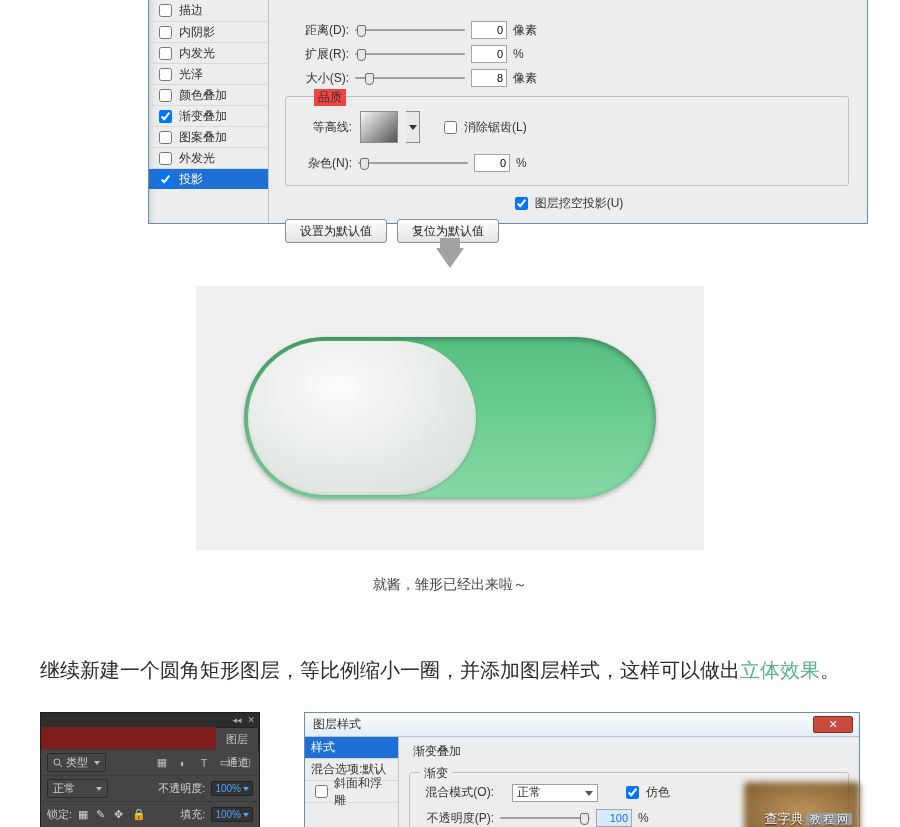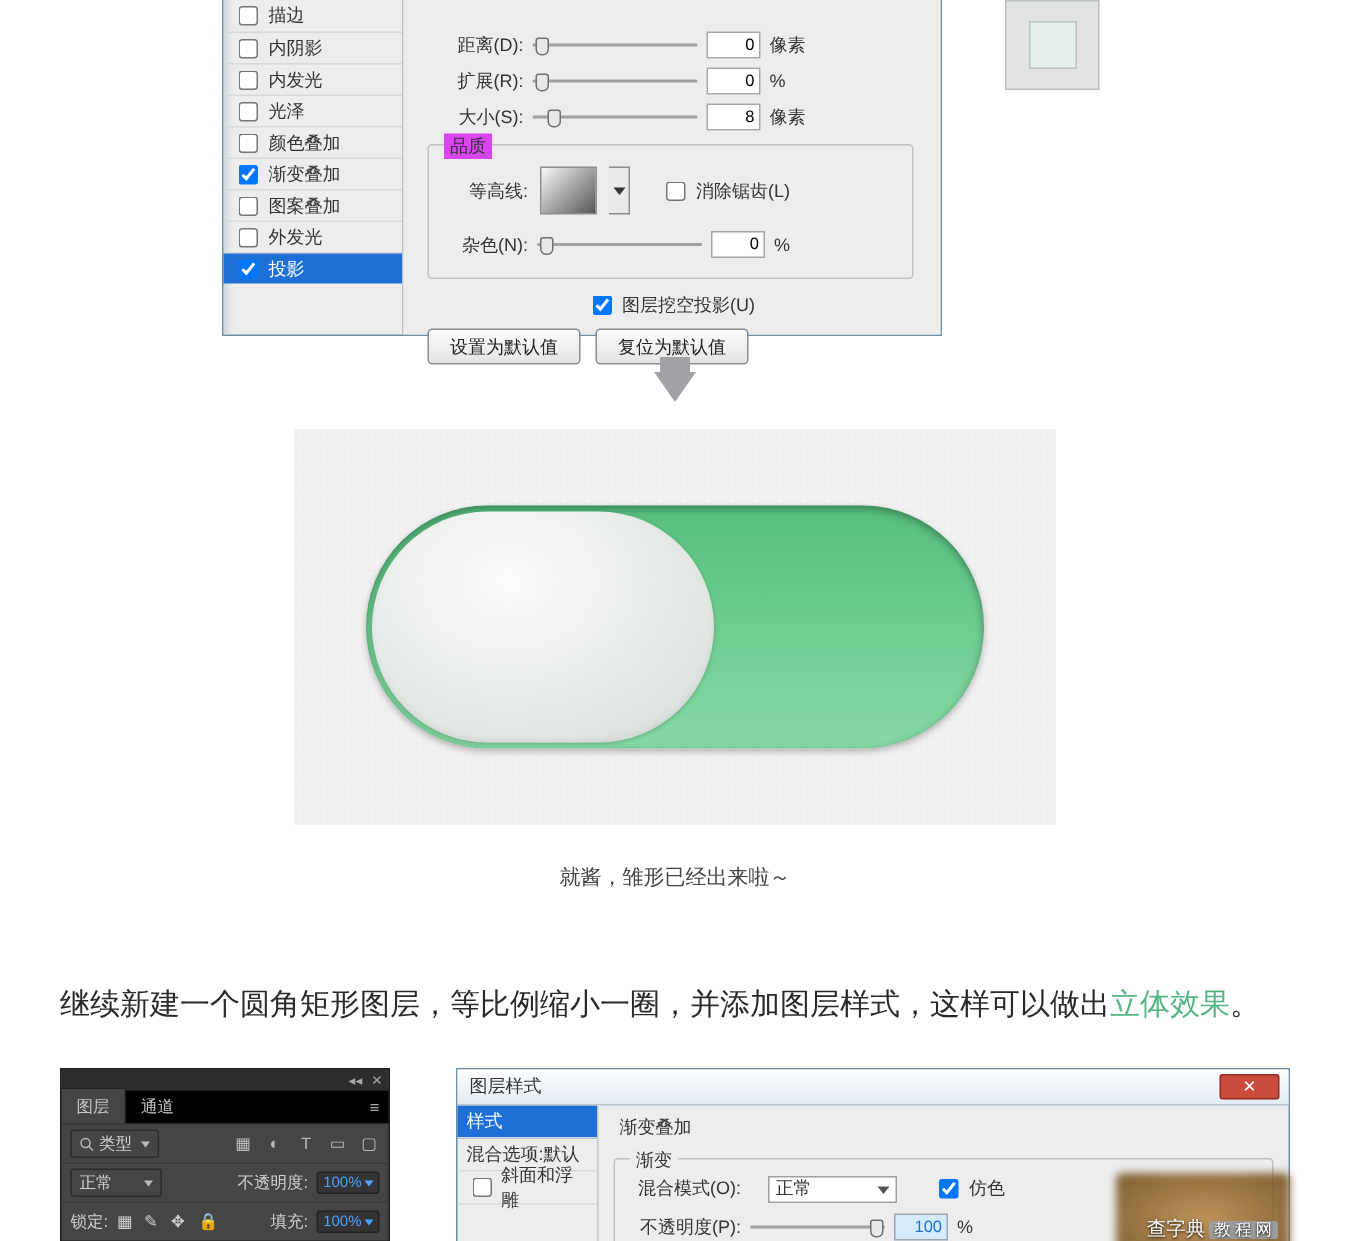--- a/index.html
+++ b/index.html
@@ -1,21 +1,21 @@
 <!DOCTYPE html>
 <html><head>
 <meta charset="utf-8">
 <style>
   * { box-sizing: border-box; }
   body { margin:0; font-family: "Microsoft YaHei", SimSun, sans-serif; font-size:12px; background:#fff; color:#333; }
   .page { width:900px; margin:0 auto; }
   
   
   .ls-dialog {
-    width:480px; margin:0 0 0 148px;
+    width:720px; margin:0 0 0 148px;
     border:1px solid #6b8fa3; border-top:none;
     background:#ededed;
     position:relative;
     height:224px;
   }
   .ls-styles {
     position:absolute; left:0; top:0; width:120px; height:100%;
     border-right:1px solid #bfc0c4;
     box-shadow: inset 8px 0 6px -6px #c4d1da;
   }
@@ -34,21 +34,21 @@
   }
   .slider-row{display:flex;align-items:center;height:24px;gap:6px;}
   .slider-label{width:64px;text-align:right;color:#333;}
   .slider-track{position:relative;flex:0 0 110px;height:14px;}
   .slider-track::before{content:"";position:absolute;left:0;right:0;top:6px;height:2px;background:#a0a0a0;border-radius:1px;}
   .slider-thumb{position:absolute;top:2px;width:9px;height:12px;background:#e8e8e8;border:1px solid #6f6f6f;border-radius:2px 2px 4px 4px;}
   .num-box{width:36px;height:18px;border:1px solid #a2a5a9;background:#fff;text-align:right;padding:0 3px;font-size:11px;}
   .unit{width:26px;color:#333;}
   
   .fld{border:1px solid #bfc0c4;border-radius:3px;margin-top:6px;padding:14px 10px 10px;position:relative;background:#ededed;}
-  .fld .legend{position:absolute;top:-8px;left:10px;background:#d946ef;padding:0 4px;color:#333;}
+  .fld .legend{position:absolute;top:-8px;left:28px;background:#ef4444;padding:0 4px;color:#333;}
   .contour-prev{width:38px;height:32px;border:1px solid #8d8d8d;background:linear-gradient(135deg,#f8f8f8 0%,#555 100%);display:inline-block;vertical-align:middle;}
   .contour-dd{display:inline-block;width:14px;height:32px;border:1px solid #8d8d8d;border-left:none;vertical-align:middle;background:#e9e9e9;position:relative;}
   .contour-dd::after{content:"";position:absolute;left:3px;top:13px;border-left:4px solid transparent;border-right:4px solid transparent;border-top:5px solid #333;}
   
   .btn{display:inline-flex;align-items:center;justify-content:center;height:24px;padding:0 14px;border:1px solid #8b8e93;border-radius:3px;background:linear-gradient(#fdfdfd,#e4e4e4);color:#222;}
   
   .preview-box{position:absolute;right:-106px;top:0;width:63px;height:60px;border:1px solid #bcbfc4;background:#e2e4e4;display:flex;align-items:center;justify-content:center;}
   .preview-box .inner{width:32px;height:32px;background:#e6f0eb;border:1px solid #b9c4bd;}
   
   .arrow-down{margin:24px auto 18px;width:0;height:0;border-left:14px solid transparent;border-right:14px solid transparent;border-top:20px solid #a1a2a6;position:relative;}
@@ -82,21 +82,21 @@
   
   .bottom-row{display:flex;gap:44px;padding:0 40px;align-items:flex-start;position:relative;}
   
   .layers-panel{
     width:220px;background:#454545;color:#d0d0d0;
     border:1px solid #1e1e1e;font-size:11px;
     position:relative;
   }
   .lp-titlebar{height:14px;background:#2d2d2d;display:flex;justify-content:flex-end;align-items:center;gap:6px;padding:0 4px;}
   .lp-titlebar span{color:#aaa;font-size:9px;}
-  .lp-tabs{display:flex;background:#000000;height:22px;align-items:flex-end;}
+  .lp-tabs{display:flex;background:#7f1d1d;height:22px;align-items:flex-end;flex-direction:column;}
   .lp-tab{padding:4px 10px;color:#c6c6c6;}
   .lp-tab.active{background:#454545;border-top:1px solid #222;border-right:1px solid #222;}
   .lp-row{display:flex;align-items:center;height:26px;padding:0 6px;gap:6px;border-top:1px solid #3a3a3a;}
   .lp-search{display:flex;align-items:center;gap:3px;background:#454545;border:1px solid #2b2b2b;border-radius:2px;padding:1px 5px;}
   .lp-search svg{width:10px;height:10px;}
   .lp-icons{display:flex;gap:7px;margin-left:auto;}
   .lp-icons span{width:14px;height:14px;display:inline-flex;align-items:center;justify-content:center;color:#bbb;}
   .lp-val{background:#333;border:1px solid #222;padding:1px 3px;color:#4ea3ff;border-radius:2px;display:inline-flex;align-items:center;gap:2px;font-size:10px;}
   .lp-val::after{content:"";border-left:3px solid transparent;border-right:3px solid transparent;border-top:4px solid #4ea3ff;}
   .lock-icons{display:flex;gap:5px;}

